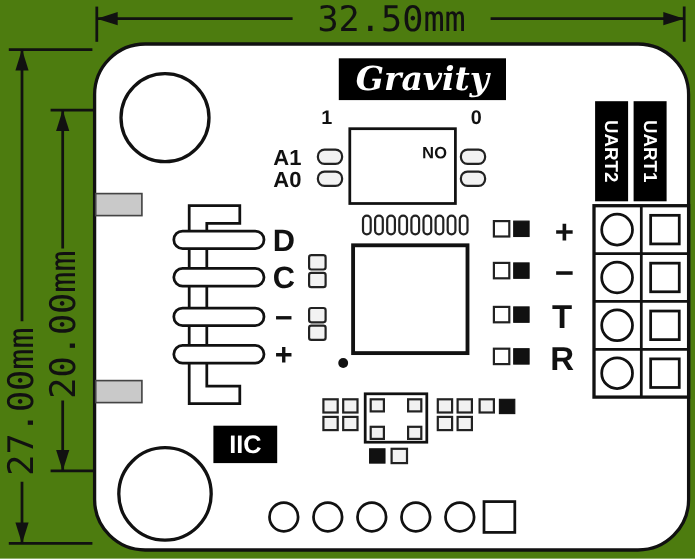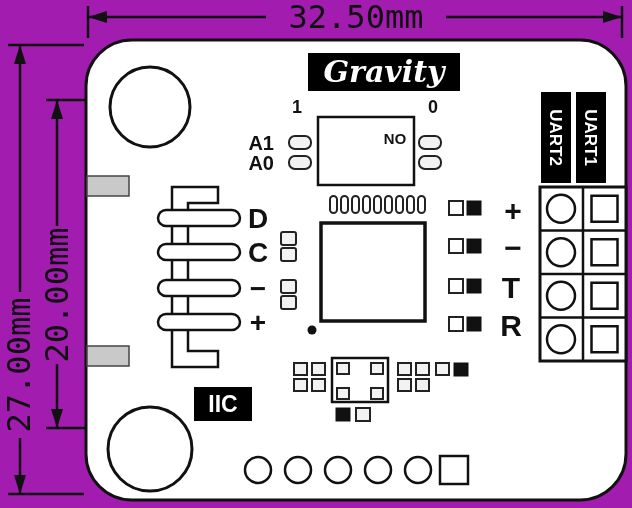--- a/index.html
+++ b/index.html
@@ -1,16 +1,16 @@
 <!DOCTYPE html>
 <html><head>
 <meta charset="utf-8">
 <style>
   html,body { margin:0; padding:0; background:#ffffff; }
-  .stage { position:relative; width:632px; height:508px; background:#a21caf; overflow:hidden;
+  .stage { position:relative; width:632px; height:508px; background:#4d7c0f; overflow:hidden;
            font-family:"Liberation Sans", sans-serif; }
   svg { display:block; }
   .ln      { stroke:#111; stroke-width:2.5; fill:none; }
   .arrow   { fill:#111; stroke:none; }
   .outline { fill:#ffffff; stroke:#111; }
   .pad     { fill:#f2f2f2; stroke:#222; stroke-width:2; }
   .padwhite{ fill:#ffffff; stroke:#222; stroke-width:2; }
   .padblack{ fill:#111111; stroke:#111111; stroke-width:1; }
   .tab     { fill:#c9c9c9; stroke:#444; stroke-width:1.5; }
   .dimtext { font-family:"DejaVu Sans Mono", monospace; font-size:32px; fill:#111; }

